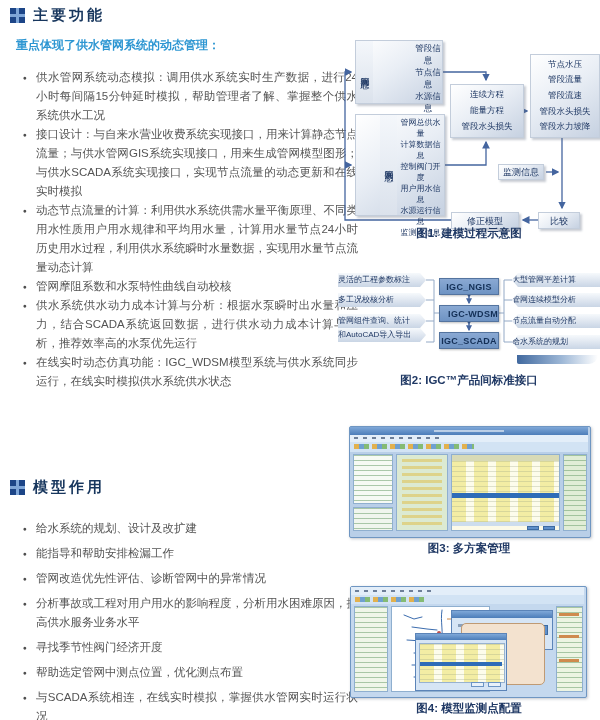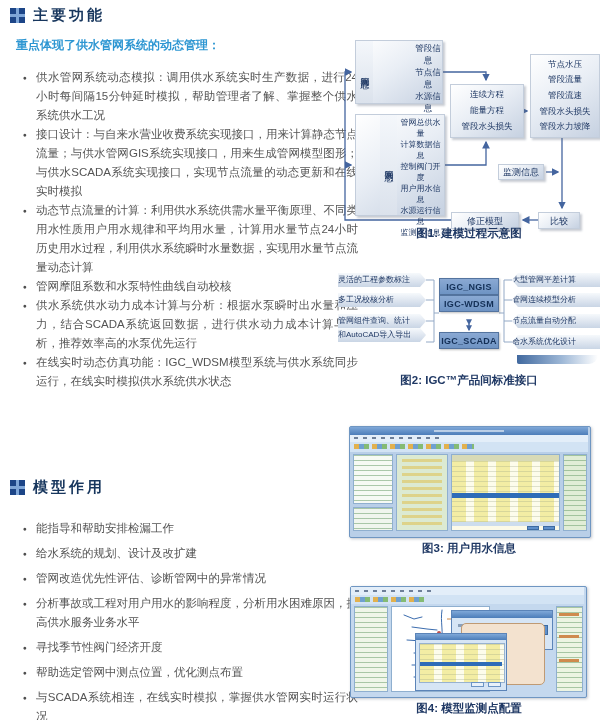--- a/index.html
+++ b/index.html
@@ -80,22 +80,22 @@
     <li>供水系统供水动力成本计算与分析：根据水泵瞬时出水量和压力，结合SCADA系统返回数据，进行供水动力成本计算与分析，推荐效率高的水泵优先运行</li>
     <li>在线实时动态仿真功能：IGC_WDSM模型系统与供水系统同步运行，在线实时模拟供水系统供水状态</li>
   </ul>
 
   <div class="sec-head" style="left:10px;top:478px;">
     <span class="sec-icon"></span>
     <span class="sec-title">模型作用</span>
   </div>
 
   <ul class="blist spaced" style="left:10px;top:507px;">
+    <li>给水系统的规划、设计及改扩建</li>
     <li>能指导和帮助安排检漏工作</li>
-    <li>给水系统的规划、设计及改扩建</li>
     <li>管网改造优先性评估、诊断管网中的异常情况</li>
     <li>分析事故或工程对用户用水的影响程度，分析用水困难原因，提高供水服务业务水平</li>
     <li>寻找季节性阀门经济开度</li>
     <li>帮助选定管网中测点位置，优化测点布置</li>
     <li>与SCADA系统相连，在线实时模拟，掌握供水管网实时运行状况</li>
 
   </ul>
 
   <div class="fig" style="left:338px;top:34px;width:262px;height:196px;">
     <svg class="fc-svg" width="262" height="196">
@@ -178,27 +178,27 @@
         <path d="M131,58 L131,64" marker-start="url(#a2)" marker-end="url(#a2)"></path>
       </g>
     </svg>
 
     <div class="tag tagL" style="top:7px;">灵活的工程参数标注</div>
     <div class="tag tagL" style="top:27px;">多工况校核分析</div>
     <div class="tag tagL" style="top:48px;">管网组件查询、统计</div>
     <div class="tag tagL" style="top:62px;">和AutoCAD导入导出</div>
 
     <div class="igc" style="top:12px;">IGC_NGIS</div>
-    <div class="igc" style="top:29px;">IGC-WDSM</div>
+    <div class="igc" style="top:39px;text-align:right;">IGC-WDSM</div>
     <div class="igc" style="top:66px;">IGC_SCADA</div>
 
     <div class="tag tagR" style="top:7px;">大型管网平差计算</div>
     <div class="tag tagR" style="top:27px;">管网连续模型分析</div>
     <div class="tag tagR" style="top:48px;">节点流量自动分配</div>
-    <div class="tag tagR" style="top:69px;">给水系统优化设计</div>
+    <div class="tag tagR" style="top:69px;">给水系统的规划</div>
 
     <div class="swoosh"></div>
   </div>
   <div class="figcap" style="top:373px;">图2: IGC™产品间标准接口</div>
 
   <div class="shot" style="left:349px;top:426px;width:240px;height:110px;">
     <div class="sp tbar" style="left:0;top:0;width:238px;height:8px;border:none;">
       <div style="position:absolute;left:84px;top:3px;width:70px;height:2px;background:rgba(255,255,255,.55);"></div>
     </div>
     <div class="sp" style="left:0;top:8px;width:238px;height:7px;background:#e3eef9;border:none;">
@@ -215,21 +215,21 @@
     <div class="sp" style="left:101px;top:27px;width:109px;height:77px;background:#fcfae8;">
       <div style="position:absolute;left:0;top:0;width:107px;height:6px;background:#d8dab6;"></div>
       <div class="gridcols" style="position:absolute;left:0;top:6px;width:107px;height:62px;"></div>
       <div class="selrow" style="left:0;top:38px;width:107px;height:5px;"></div>
       <div style="position:absolute;left:0;bottom:4px;width:107px;height:4px;background:#cdddee;"></div>
       <div class="btn" style="right:4px;bottom:0;width:12px;height:4px;"></div>
       <div class="btn" style="right:20px;bottom:0;width:12px;height:4px;"></div>
     </div>
     <div class="sp stripes-g" style="left:213px;top:27px;width:24px;height:77px;background-color:#e0edd6;"></div>
   </div>
-  <div class="figcap" style="top:541px;">图3: 用户用水信息</div>
+  <div class="figcap" style="top:541px;">图3: 多方案管理</div>
 
   <div class="shot" style="left:350px;top:586px;width:235px;height:110px;background:#c4d8ee;">
     <div class="sp" style="left:0;top:0;width:233px;height:8px;background:#e3eef9;border:none;">
       <div class="dash" style="left:4px;top:3px;width:80px;"></div>
     </div>
     <div class="sp" style="left:0;top:8px;width:233px;height:9px;background:#d2e3f4;border:none;">
       <div class="chick" style="left:4px;top:2px;width:70px;"></div>
     </div>
     <div class="sp stripes-g" style="left:3px;top:19px;width:34px;height:86px;background-color:#eff6e9;"></div>
 

